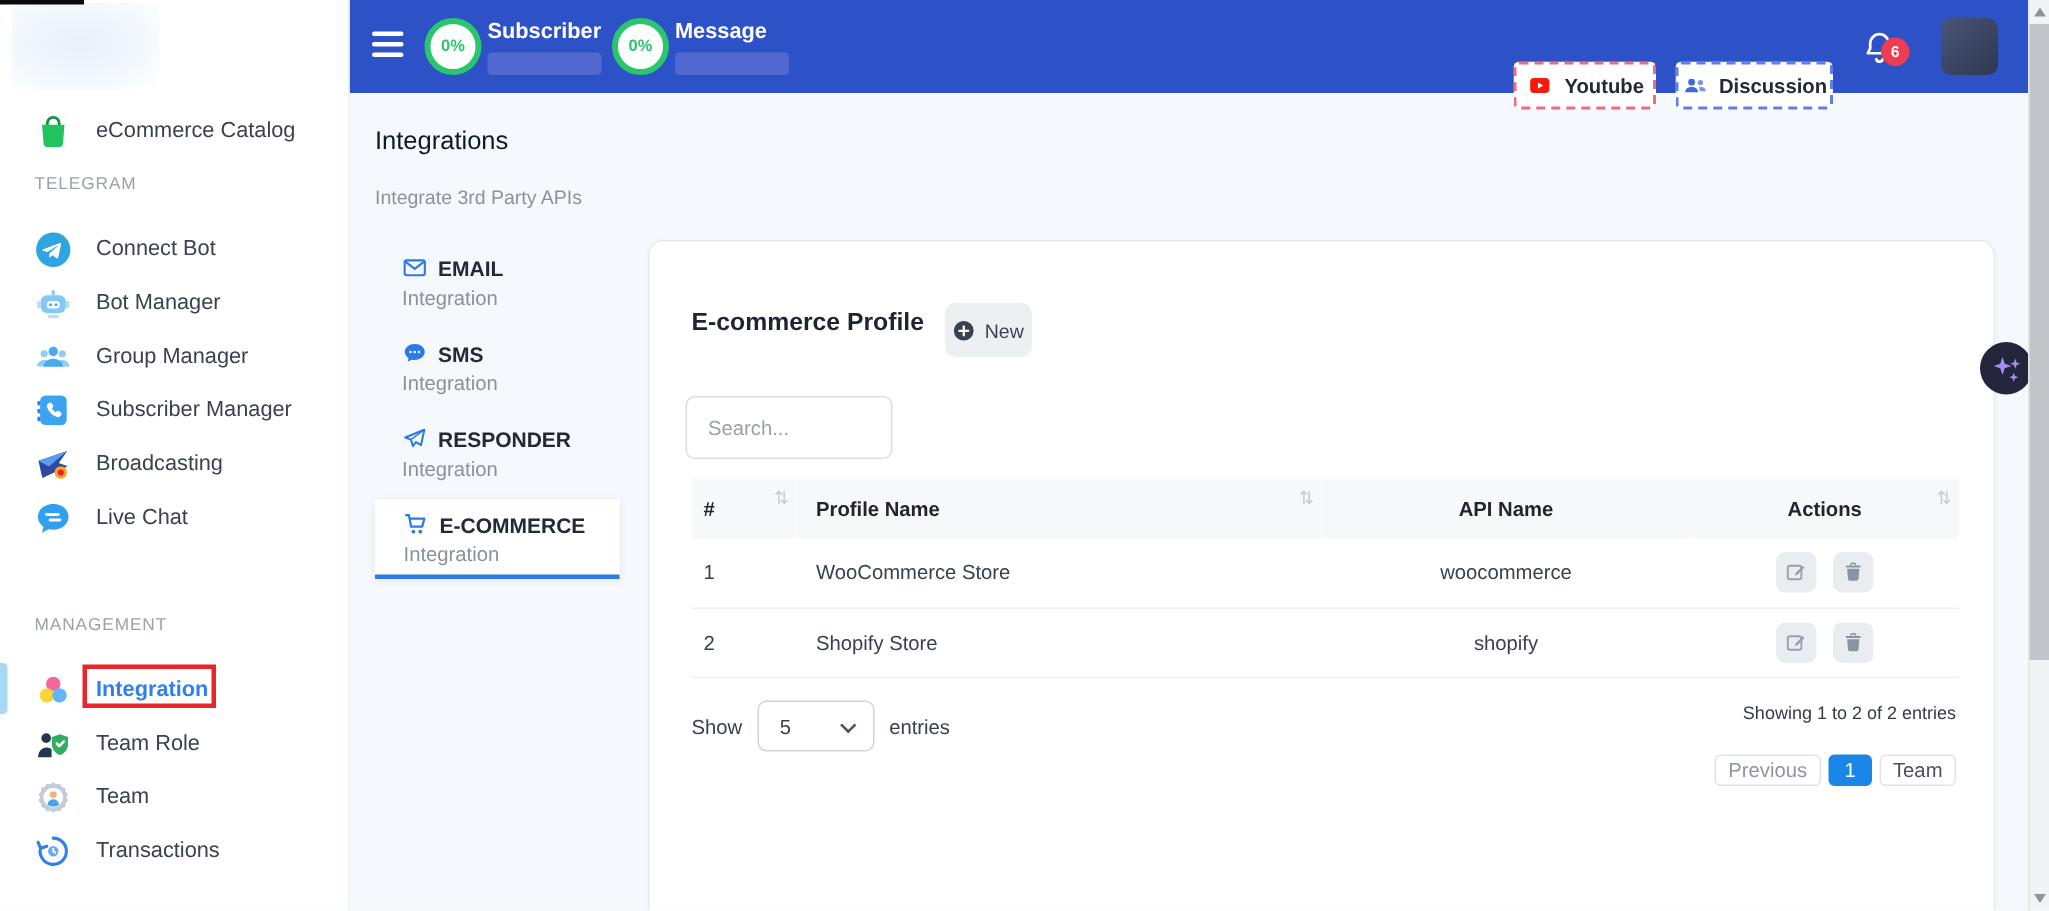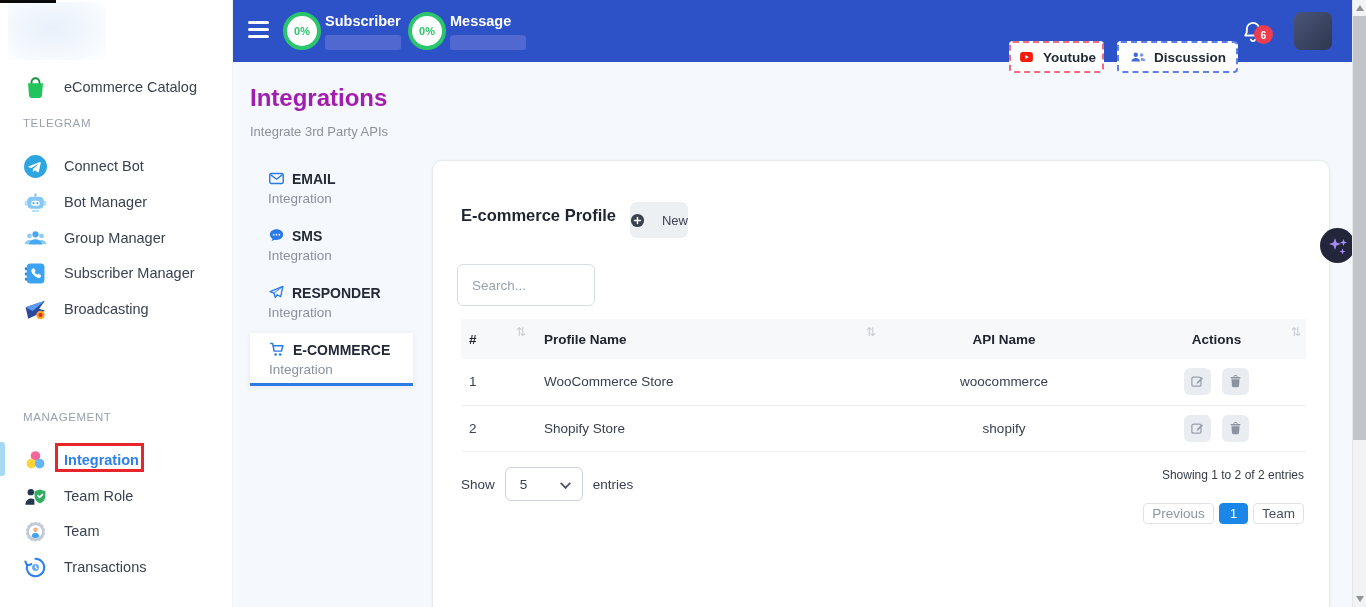--- a/index.html
+++ b/index.html
@@ -25,41 +25,41 @@
   .hamburger { position:absolute; left:15px; top:21px; width:22px; height:19px; cursor:pointer; }
   .hamburger i { display:block; width:21px; height:2.6px; background:#fff; border-radius:2px; margin-bottom:4.6px; }
   .stat-circle { position:absolute; top:12px; width:38px; height:38px; border-radius:50%; background:#fff; border:4px solid #2bc56d; display:flex; align-items:center; justify-content:center; }
   .stat-circle span { font-size:11px; font-weight:bold; color:#2bc56d; }
   .stat-label { position:absolute; top:13px; }
   .stat-label .t { font-size:14.5px; font-weight:bold; color:#fff; }
   .stat-label .pill { margin-top:6px; width:76px; height:15px; background:#5068cf; border-radius:3px; }
   .top-btn { position:absolute; top:15px; height:32px; background:#fff; border-radius:4px; display:flex; align-items:center; justify-content:center; gap:7px; cursor:pointer;margin-top:26px; }
   .top-btn span { font-size:13.5px; color:#232a36; font-weight:bold; }
   .yt { left:776px; width:95px; border:2px dashed #ef6b7d; }
-  .disc { left:884px; width:121px; border:2px dashed #5f7fe8; }
+  .disc { left:884px; width:105px; border:2px dashed #5f7fe8; }
   .bell { position:absolute; left:1008px; top:19px; width:24px; height:26px; cursor:pointer; }
   .badge { position:absolute; left:1021px; top:25px; width:19px; height:19px; border-radius:50%; background:#ee3d50; color:#fff; font-size:10.5px; font-weight:bold; display:flex; align-items:center; justify-content:center; z-index:3; }
   .avatar { position:absolute; left:1061px; top:12px; width:38px; height:38px; border-radius:7px; background:linear-gradient(135deg,#4a5578 0%, #39425f 60%, #2f3750 100%); cursor:pointer; }
 
   
   .main { position:absolute; left:233px; top:62px; width:1133px; height:545px; background:#f5f8fc; overflow:hidden; }
-  .page-title { position:absolute; left:17px; top:22px; font-size:24px; font-weight:bold; color:#a21caf; }
+  .page-title { position:absolute; left:17px; top:22px; font-size:17px; font-weight:normal; color:#0f172a; }
   .page-sub { position:absolute; left:17px; top:62px; font-size:13px; color:#8b929e; }
 
   .subnav-item { position:absolute; left:35px; cursor:pointer; }
   .sn-row { display:flex; align-items:center; gap:7px; }
   .sn-row svg { width:17px; height:17px; }
   .sn-title { font-size:14px; font-weight:bold; color:#232936;text-align:right; }
   .sn-sub { font-size:13.5px; color:#8a919d; margin-top:4px; }
   .subnav-active { position:absolute; left:17px; top:271px; width:163px; height:53px; background:#fff; border-bottom:3px solid #2c7be5; box-shadow:0 1px 6px rgba(30,40,60,.07); padding:8px 0 0 19px; cursor:pointer; }
 
   
   .card { position:absolute; left:199px; top:98px; width:898px; height:560px; background:#fff; border:1px solid #e7ebf0; border-radius:10px; box-shadow:0 1px 4px rgba(30,40,60,.04); }
   .panel-title { position:absolute; left:28px; top:45px; font-size:16.5px; font-weight:bold; color:#1f2430; }
-  .new-btn { position:absolute; left:197px; top:41px; width:58px; height:36px; background:#edf0f3; border:none; border-radius:7px; display:flex; align-items:center; justify-content:space-between; gap:6px; cursor:pointer; }
+  .new-btn { position:absolute; left:197px; top:41px; width:58px; height:36px; background:#edf0f3; border:none; border-radius:7px; display:flex; align-items:center; justify-content:center; gap:6px; cursor:pointer; }
   .new-btn svg { width:15px; height:15px; }
   .new-btn span { font-size:13px; color:#3c4250; }
   .search-box { position:absolute; left:24px; top:103px; width:138px; height:42px; }
   .search-box input { width:100%; height:100%; border:1px solid #d9dee4; border-radius:6px; padding-left:14px; font-size:13.5px; color:#3a4050; font-family:"Liberation Sans", sans-serif; outline:none; }
   .search-box input::placeholder { color:#9aa1ac; }
 
   table.grid { position:absolute; left:28px; top:158px; width:845px; border-collapse:collapse; table-layout:fixed; }
   table.grid th { height:40px; background:#f7f8fa; font-size:13.5px; font-weight:bold; color:#20252f; position:relative; text-align:left; cursor:pointer; }
   table.grid th.c, table.grid td.c { text-align:center; }
   table.grid th:first-child { padding-left:8px; }
@@ -167,20 +167,30 @@
       <svg viewBox="0 0 24 24">
           <path d="M2.5 9.8L21 3.5l-5.5 7.7 5.8 2-16.3 7.6z" fill="#2b4a9e"></path>
           <path d="M2.5 9.8L21 3.5 9.2 13.4z" fill="#5b9bf2"></path>
           <circle cx="16.8" cy="17.3" r="4" fill="#f5a623"></circle>
           <circle cx="16.8" cy="17.3" r="2" fill="#e8252a"></circle>
         </svg>
     </span>
     <span class="s-label">Broadcasting</span>
   </div>
 
+  <div class="side-item" style="top:330px">
+    <span class="s-icon">
+      <svg viewBox="0 0 24 24">
+          <path d="M12 2.8C6.4 2.8 2.2 6.5 2.2 11c0 2.6 1.4 4.9 3.5 6.4l-.9 3.8 4.2-2.1c1 .2 2 .3 3 .3 5.6 0 9.8-3.7 9.8-8.3S17.6 2.8 12 2.8z" fill="#31a0f0"></path>
+          <rect x="6.8" y="8.6" width="9.2" height="1.9" rx=".95" fill="#fff"></rect>
+          <rect x="9" y="12.1" width="8.2" height="1.9" rx=".95" fill="#fff"></rect>
+        </svg>
+    </span>
+    <span class="s-label">Live Chat</span>
+  </div>
 
 
   <div class="side-section" style="top:411px">MANAGEMENT</div>
 
   <div class="side-item" style="top:445px">
     <span class="s-icon">
       <svg viewBox="0 0 24 24">
           <circle cx="12" cy="7.6" r="4.6" fill="#f2679b"></circle>
           <circle cx="8" cy="15" r="4.6" fill="#fdd23a"></circle>
           <circle cx="16" cy="15" r="4.6" fill="#64b5f6"></circle>

